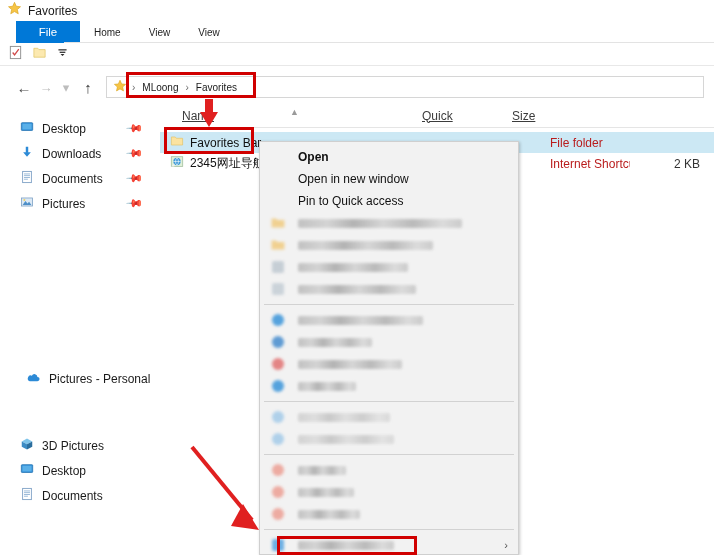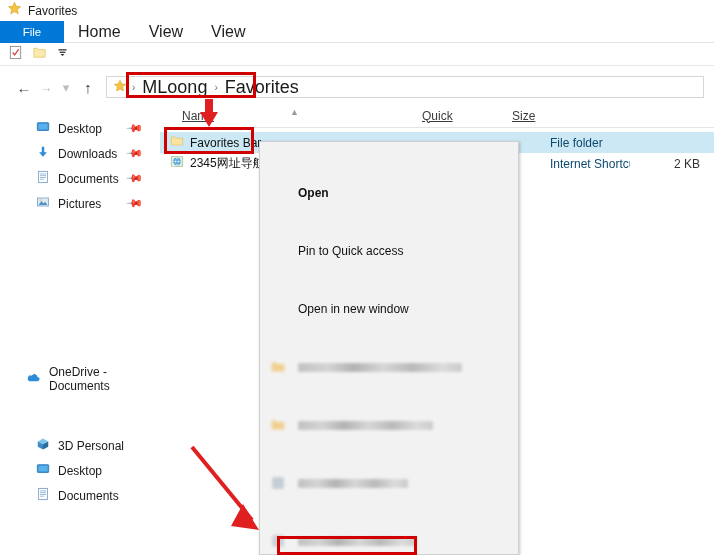--- a/index.html
+++ b/index.html
@@ -19,23 +19,23 @@
   }
   .title-text { font-size:12px; color:#1a1a1a; }
 
   
   .ribbon {
     position:absolute; left:0; top:21px; width:714px; height:22px;
     display:flex; align-items:stretch; background:#ffffff;
   }
   .tab {
     display:flex; align-items:center; justify-content:center;
-    font-size:16px; color:#1f1f1f; padding:0 14px; cursor:default;
-  }
-  .tab.file { background:#0078d7; color:#ffffff; width:64px; padding:0; font-size:11.5px;}
+    font-size:10px; color:#1f1f1f; padding:0 14px; cursor:default;
+  }
+  .tab.file { background:#0078d7; color:#ffffff; width:64px; padding:0; font-size:11.5px;margin-left:16px;}
   .ribbon-underline {
     position:absolute; left:64px; top:42px; width:650px; height:1px; background:#e3e3e3;
   }
 
   
   .qat {
     position:absolute; left:0; top:43px; width:714px; height:22px;
     display:flex; align-items:center; gap:9px; padding-left:8px;
     background:#ffffff;
   }
@@ -51,33 +51,33 @@
     font-size:15px; color:#4a4a4a;
   }
   .nav-btn.dim { color:#bdbdbd; font-size:13px; width:20px;}
   .nav-btn.up { color:#3a3a3a; }
   .addressbar {
     margin-left:6px; height:22px; flex:1; margin-right:10px;
     border:1px solid #d6d6d6; background:#fff;
     display:flex; align-items:center; padding-left:4px; gap:3px;
     font-size:12px; color:#1a1a1a;
   }
-  .crumb { font-size:18px; color:#1a1a1a; padding:0 2px; }
+  .crumb { font-size:10px; color:#1a1a1a; padding:0 2px; }
   .crumb-sep { font-size:10px; color:#6d6d6d; padding:0 2px;}
 
   
   .sidebar {
     position:absolute; left:0; top:104px; width:160px; height:451px;
     background:#ffffff; padding-top:12px;
   }
   .side-item {
     height:25px; display:flex; align-items:center; gap:8px;
     padding-left:26px; font-size:12px; color:#1a1a1a; position:relative;
   }
-  .side-item.child { padding-left:36px; }
+  .side-item.child { padding-left:20px; }
   .pin { position:absolute; right:18px; font-size:11px; color:#9b9b9b; transform:rotate(45deg); }
 
   
   .filepane { position:absolute; left:160px; top:104px; width:554px; height:451px; background:#fff; }
   .colhdr {
     position:absolute; left:12px; top:0; width:554px; height:24px;
     display:flex; align-items:center; font-size:12px; color:#3c3c3c;
     border-bottom:1px solid #e5e5e5;
     text-decoration:underline;
   }
@@ -87,34 +87,34 @@
   .col.type { width:90px; }
   .col.size { width:84px; }
   .sortcaret { position:absolute; left:118px; top:-2px; font-size:9px; color:#9a9a9a; }
 
   .row { position:absolute; left:0; width:554px; height:21px; display:flex; align-items:center; font-size:12px; }
   .row.r1 { top:28px; background:#cce8f4; }
   .row.r2 { top:49px; background:#ffffff; }
   .cell { padding-left:10px; overflow:hidden; white-space:nowrap; }
   .cell.name { width:240px; display:flex; align-items:center; gap:6px; color:#111; }
   .cell.date { width:140px; color:#333; }
-  .cell.type { width:90px; color:#0c4a6e; }
+  .cell.type { width:90px; color:#b91c1c; }
   .cell.size { width:84px; color:#333; text-align:right; padding-right:14px; padding-left:0;}
 
   
   .ic { display:inline-block; flex:none; }
 
   
   .ctxmenu {
     position:absolute; left:259px; top:141px; width:260px; height:414px;
     background:#f2f2f2; border:1px solid #cfcfcf;
     box-shadow: 1px 1px 3px rgba(0,0,0,0.22);
     font-size:12px; color:#111; padding-top:4px;
   }
-  .mi { height:22px; display:flex; align-items:center; padding-left:38px; position:relative;margin-top:36px; }
+  .mi { height:22px; display:flex; align-items:center; padding-left:38px; position:relative; }
   .mi.bold { font-weight:bold; }
   .mi .chev { position:absolute; right:10px; font-size:11px; color:#555; }
   .mi .mico { position:absolute; left:10px; width:16px; height:16px; top:3px; }
   .msep { height:1px; background:#d2d2d2; margin:4px 4px; }
 
   
   .blur {
     height:9px; border-radius:2px;
     background:linear-gradient(90deg,#b9b9b9 0%,#cfcfcf 18%,#a8a8a8 34%,#d2d2d2 52%,#b0b0b0 70%,#d8d8d8 88%,#c4c4c4 100%);
     filter: blur(1.6px); opacity:.85;
@@ -239,35 +239,35 @@
     </div>
 
     <div style="height:150px;"></div>
 
     <div class="side-item">
       <span class="ic">
         <svg width="15" height="15" viewBox="0 0 16 16">
             <path d="M4 12 h8.2 a2.3 2.3 0 0 0 0-4.6 a3.2 3.2 0 0 0-6-1.4 A2.6 2.6 0 0 0 4 12 Z" fill="#2c8ad6"></path>
           </svg>
       </span>
-      <span>OneDrive - Documents</span>
+      <span>Pictures - Personal</span>
     </div>
 
     <div style="height:42px;"></div>
 
 
     <div class="side-item child">
       <span class="ic">
         <svg width="14" height="14" viewBox="0 0 16 16">
             <polygon points="8,1.8 14,5 8,8.2 2,5" fill="#7fc4ea"></polygon>
             <polygon points="2,5 8,8.2 8,14.4 2,11.2" fill="#3c8bc4"></polygon>
             <polygon points="14,5 8,8.2 8,14.4 14,11.2" fill="#2a6e9e"></polygon>
           </svg>
       </span>
-      <span>3D Personal</span>
+      <span>3D Pictures</span>
     </div>
 
     <div class="side-item child">
       <span class="ic">
         <svg width="14" height="14" viewBox="0 0 16 16">
             <rect x="1.5" y="3" width="13" height="9" rx="1" fill="#2c8ad6" stroke="#1d6fae" stroke-width="0.8"></rect>
             <rect x="2.7" y="4.2" width="10.6" height="6.6" fill="#5ab0e8"></rect>
           </svg>
       </span>
       <span>Desktop</span>
@@ -327,22 +327,22 @@
       </div>
       <div class="cell date"></div>
       <div class="cell type">Internet Shortcut</div>
       <div class="cell size">2 KB</div>
     </div>
   </div>
 
   <div class="ctxmenu">
 
     <div class="mi bold">Open</div>
+    <div class="mi">Open in new window</div>
     <div class="mi">Pin to Quick access</div>
-    <div class="mi">Open in new window</div>
 
     <div class="mi">
       <span class="mico blur-ico">
         <svg width="16" height="16" viewBox="0 0 16 16">
             <path d="M1.6 3.4 h4.4 l1.2 1.5 H14.4 V12.6 H1.6 Z" fill="#f0c878"></path>
           </svg>
       </span>
       <span class="blur" style="width:164px"></span>
     </div>
     <div class="mi">

